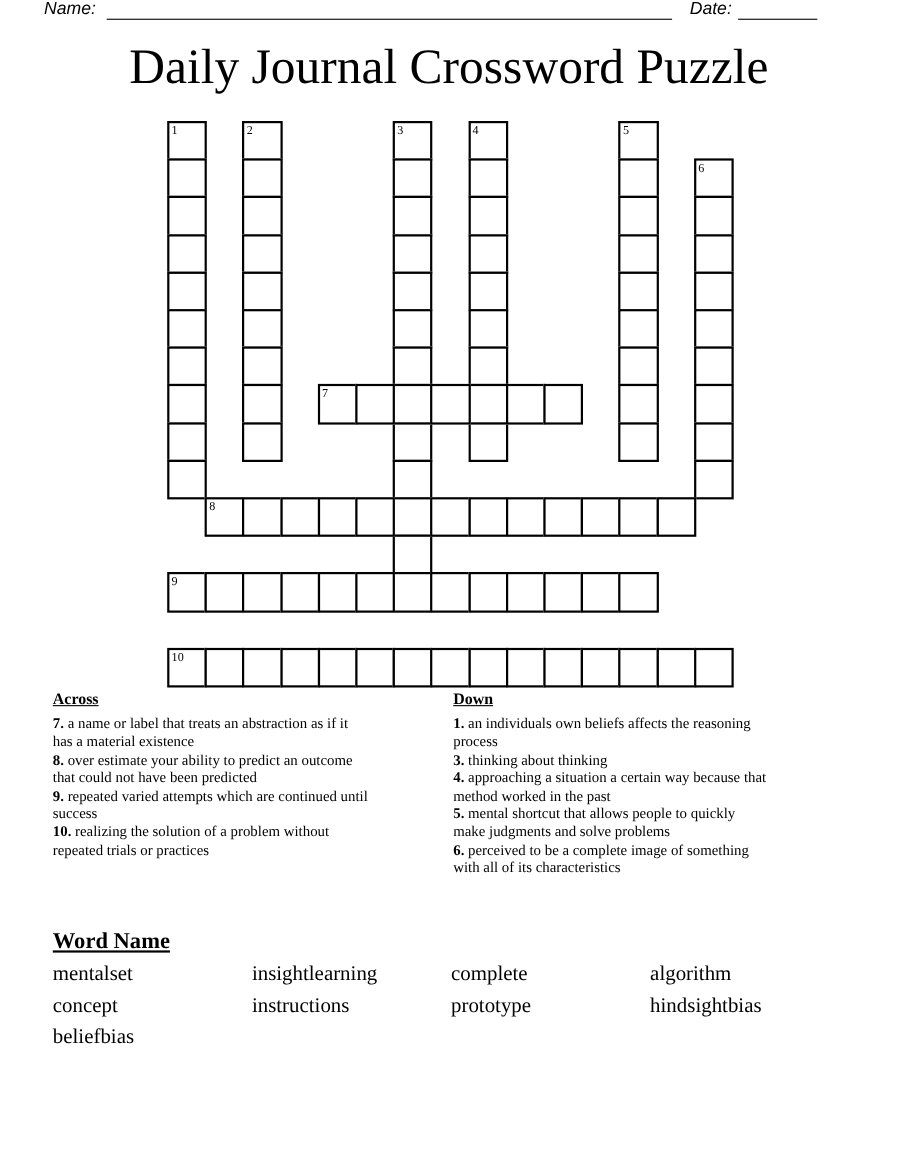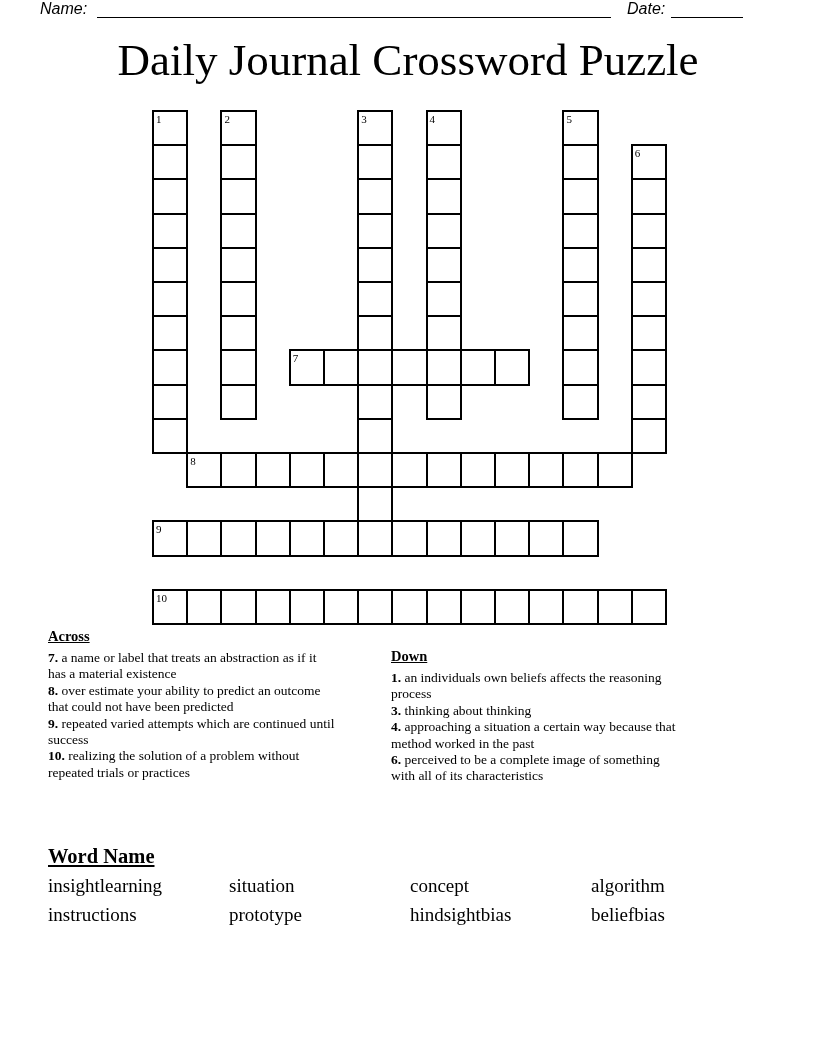--- a/index.html
+++ b/index.html
@@ -47,21 +47,21 @@
   .cell .num {
     display: block;
     font-family: "Liberation Serif", serif;
     font-size: 11px; line-height: 11px;
     padding: 2px 0 0 2px;
   }
 
   
   .clue-col { position: absolute; top: 628px; }
   #across-col { left: 48px;  width: 352px; }
-  #down-col   { left: 391px; width: 356px; margin-top: 20px; }
+  #down-col   { left: 412px; width: 356px; }
   .clue-heading {
     margin: 0 0 5px 0;
     font-size: 14.5px; font-weight: bold;
     text-decoration: underline;
     line-height: 17px;
   }
   .clue {
     margin: 0;
     font-size: 13.5px; line-height: 16.4px;
     white-space: pre-line;
@@ -232,28 +232,31 @@
     </div>
 </div>
 <div class="clue-col" id="down-col">
   <h2 class="clue-heading">Down</h2>
   <div id="down-list">
       <p class="clue"><b>1.</b> an individuals own beliefs affects the reasoning
 process</p>
       <p class="clue"><b>3.</b> thinking about thinking</p>
       <p class="clue"><b>4.</b> approaching a situation a certain way because that
 method worked in the past</p>
+      <p class="clue"><b>5.</b> mental shortcut that allows people to quickly
+make judgments and solve problems</p>
       <p class="clue"><b>6.</b> perceived to be a complete image of something
 with all of its characteristics</p>
     </div>
 </div>
 
 <h2 id="wordbank-heading">Word Name</h2>
 <div id="wordbank-grid">
+    <span>mentalset</span>
     <span>insightlearning</span>
-    <span>situation</span>
+    <span>complete</span>
+    <span>algorithm</span>
     <span>concept</span>
-    <span>algorithm</span>
     <span>instructions</span>
     <span>prototype</span>
     <span>hindsightbias</span>
     <span>beliefbias</span>
   </div>
 
 </body></html>

